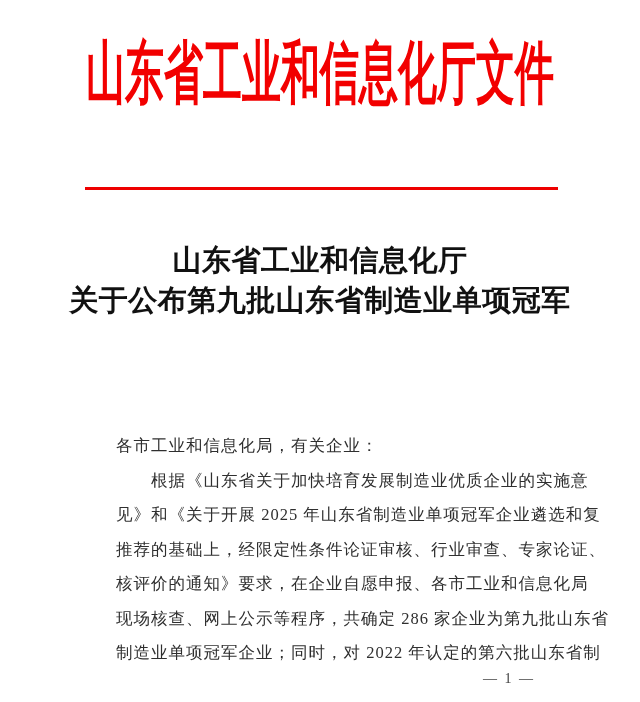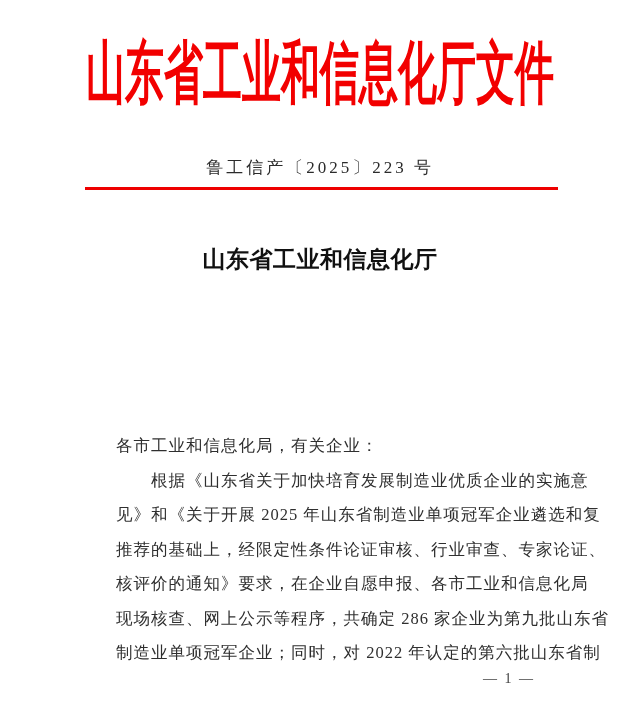--- a/index.html
+++ b/index.html
@@ -49,21 +49,21 @@
   .doc-title {
     position: absolute;
     top: 240px;
     left: 0;
     width: 640px;
     text-align: center;
     color: #111111;
     font-weight: bold;
   }
   .doc-title-line {
-    font-size: 23px;
+    font-size: 29px;
     line-height: 40px;
     letter-spacing: 0.5px;
     white-space: nowrap;
   }
   .doc-body {
     position: absolute;
     top: 429px;
     left: 85px;
     width: 478px;
     color: #2f2f2f;
@@ -88,26 +88,26 @@
     white-space: nowrap;
   }
 </style>
 </head>
 <body>
 
 <div class="page">
 
   <div class="doc-header">山东省工业和信息化厅文件</div>
 
-  <div class="doc-number">鲁工信产〔2025〕223 号</div>
 
   <div class="red-rule"></div>
 
   <div class="doc-title">
     <div class="doc-title-line">山东省工业和信息化厅</div>
+    <div class="doc-title-line">关于公布第九批山东省制造业单项冠军</div>
   </div>
 
   <div class="doc-body">
     <div class="body-line">各市工业和信息化局，有关企业：</div>
     <div class="body-line indent">根据《山东省关于加快培育发展制造业优质企业的实施意</div>
     <div class="body-line">见》和《关于开展 2025 年山东省制造业单项冠军企业遴选和复</div>
     <div class="body-line">推荐的基础上，经限定性条件论证审核、行业审查、专家论证、</div>
     <div class="body-line">核评价的通知》要求，在企业自愿申报、各市工业和信息化局</div>
     <div class="body-line">现场核查、网上公示等程序，共确定 286 家企业为第九批山东省</div>
     <div class="body-line">制造业单项冠军企业；同时，对 2022 年认定的第六批山东省制</div>

